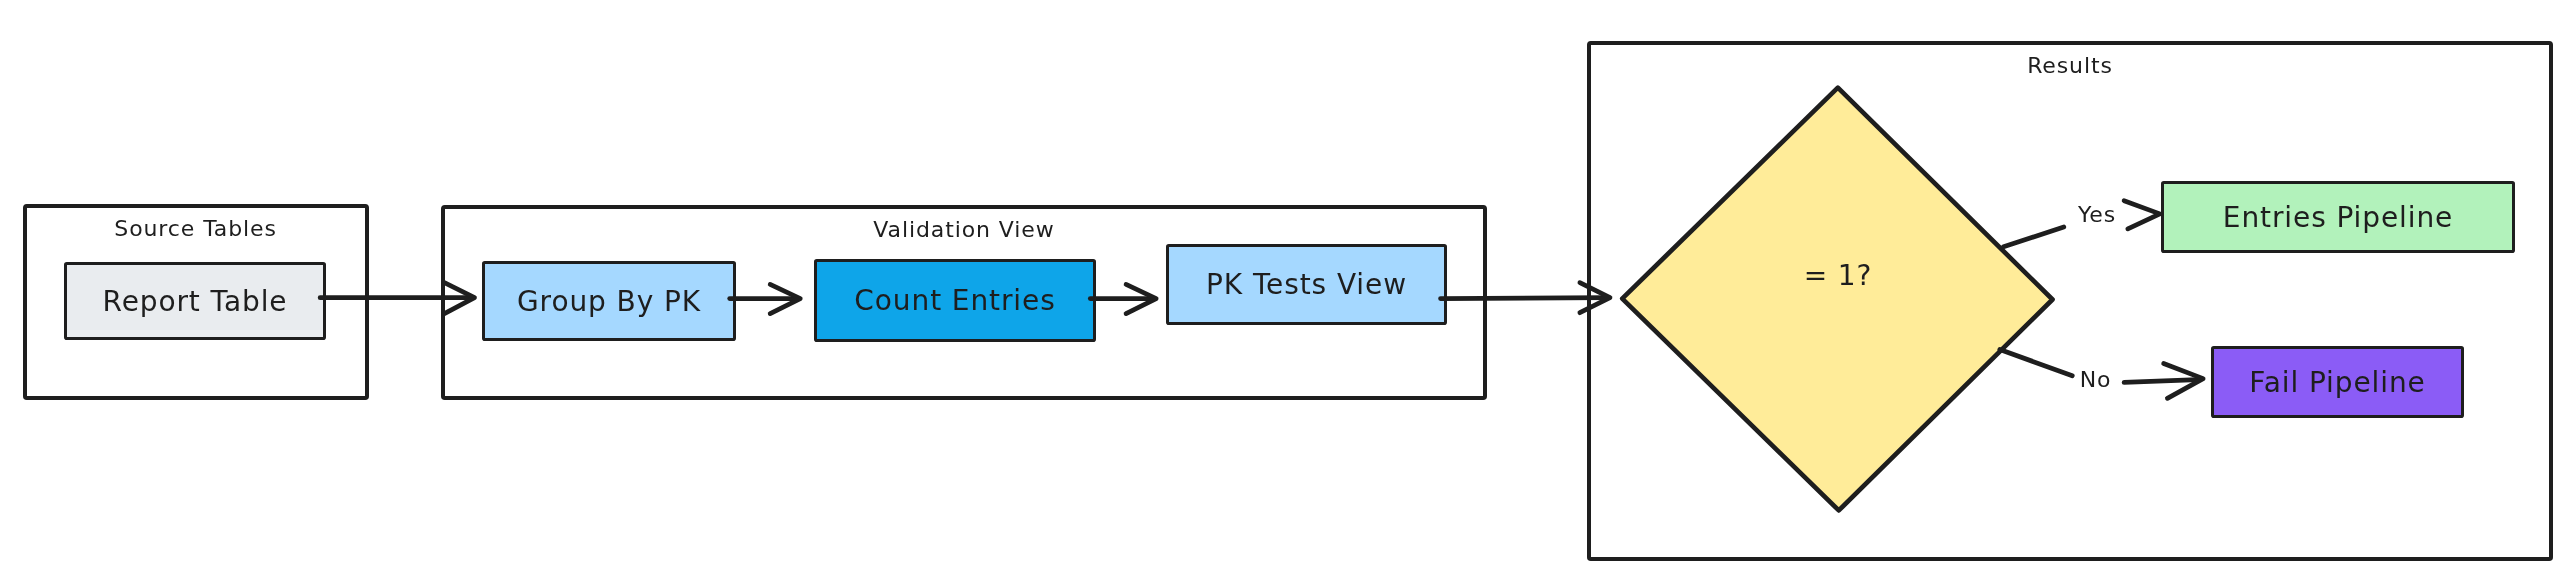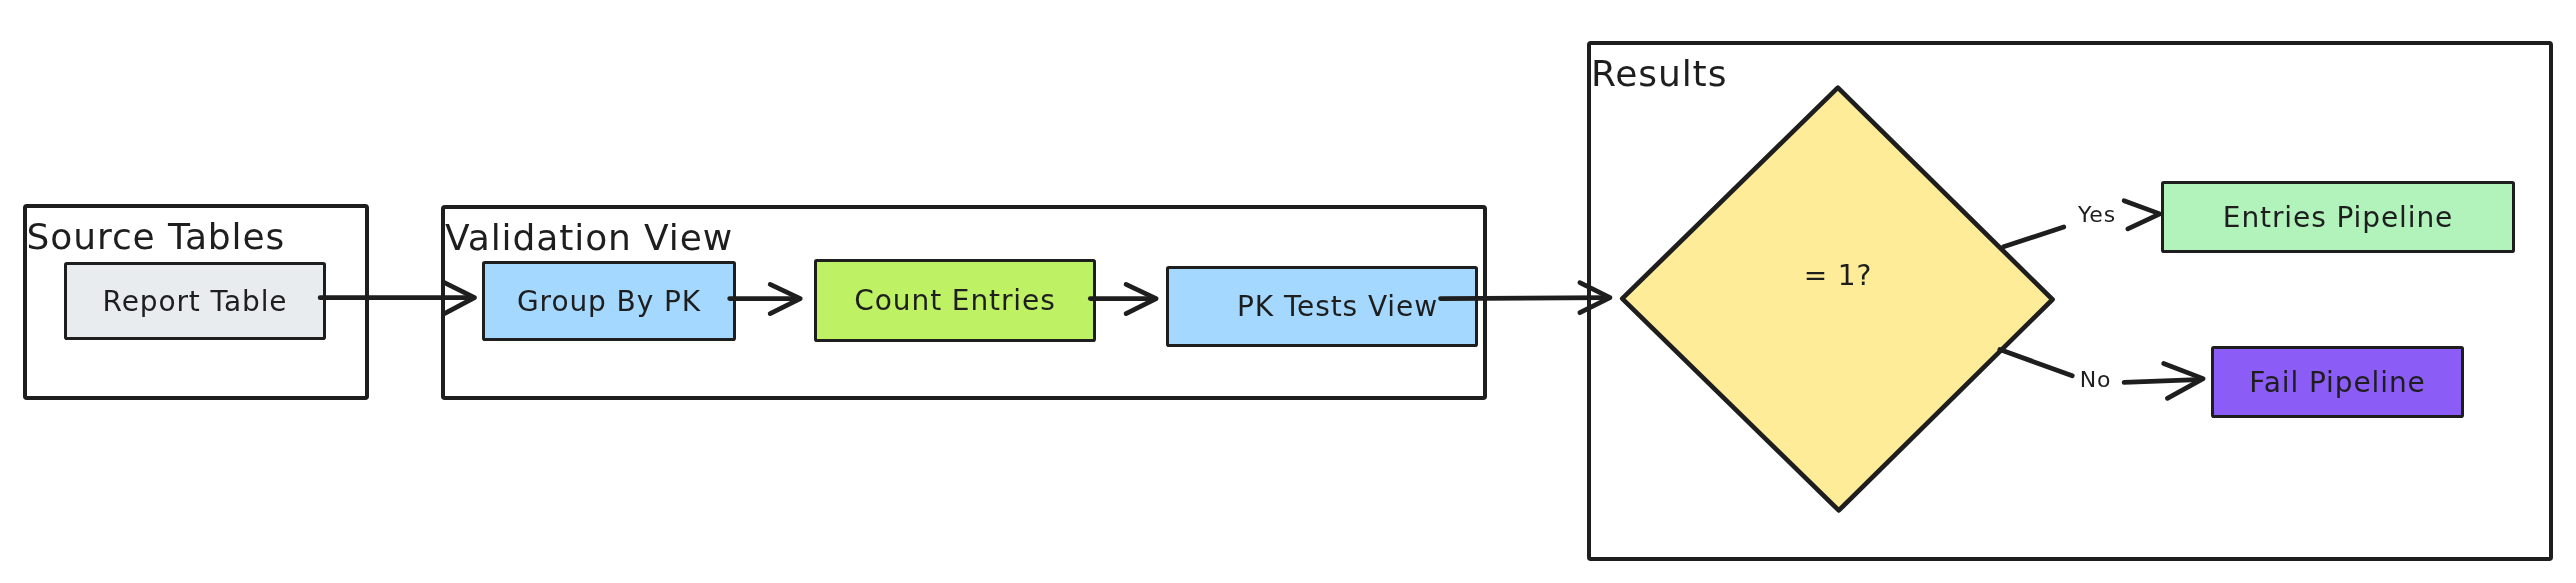--- a/index.html
+++ b/index.html
@@ -16,21 +16,22 @@
     position: absolute;
     border: 4.7px solid #1e1e1e;
     border-radius: 3.8px;
     background: transparent;
     z-index: 1;
   }
   .group-title {
     position: absolute;
     left: 0; right: 0;
     top: 7.5px;
-    font-size: 36px;
+    text-align: center;
+    font-size: 22px;
     font-weight: 500;
     letter-spacing: 0.9px;
   }
   #g-source     { left: 22.6px;   top: 204px; width: 338px;  height: 188px; }
   #g-validation { left: 441px;  top: 205px; width: 1038px; height: 187px; }
   #g-results    { left: 1587px; top: 41px;  width: 958px; height: 512px; }
 
   .node {
     position: absolute;
     border: 3.8px solid #1e1e1e;
@@ -38,21 +39,21 @@
     display: flex;
     align-items: center;
     justify-content: center;
     font-size: 28px;
     letter-spacing: 0.9px;
     z-index: 2;
   }
   #n-report   { left: 64px;   top: 262px; width: 256px; height: 72px; }
   #n-groupby  { left: 482px;  top: 261px; width: 248px; height: 74px; }
   #n-count    { left: 814px;  top: 259px; width: 276px; height: 77px; }
-  #n-pktests  { left: 1166px; top: 266px; width: 275px; height: 75px; padding-left: 31px; }
+  #n-pktests  { left: 1166px; top: 244px; width: 275px; height: 75px; }
   #n-continue { left: 2161px; top: 181px; width: 348px; height: 66px; }
   #n-fail     { left: 2211px; top: 346px; width: 247px; height: 66px; }
 
   #edges-svg {
     position: absolute;
     left: 0; top: 0;
     width: 2576px; height: 584px;
     pointer-events: none;
     z-index: 5;
   }
@@ -101,21 +102,21 @@
   <div class="group" id="g-results">
     <div class="group-title">Results</div>
   </div>
 
   <div class="node" id="n-report" style="background-color: rgb(233, 236, 239);">
     <span>Report Table</span>
   </div>
   <div class="node" id="n-groupby" style="background-color: rgb(165, 216, 255);">
     <span>Group By PK</span>
   </div>
-  <div class="node" id="n-count" style="background-color: #bef264; text-align: center;">
+  <div class="node" id="n-count" style="background-color: #0ea5e9; text-align: center;">
     <span>Count Entries</span>
   </div>
   <div class="node" id="n-pktests" style="background-color: rgb(165, 216, 255);">
     <span>PK Tests View</span>
   </div>
   <div class="node" id="n-continue" style="background-color: rgb(178, 242, 187);">
     <span>Entries Pipeline</span>
   </div>
   <div class="node" id="n-fail" style="background-color: #8b5cf6;">
     <span>Fail Pipeline</span>

